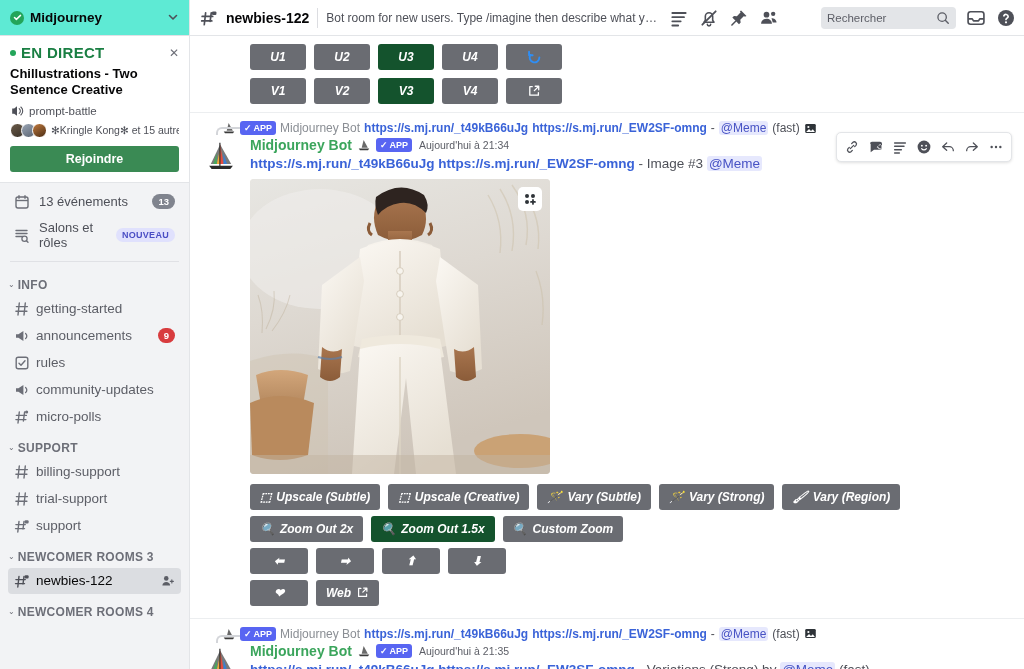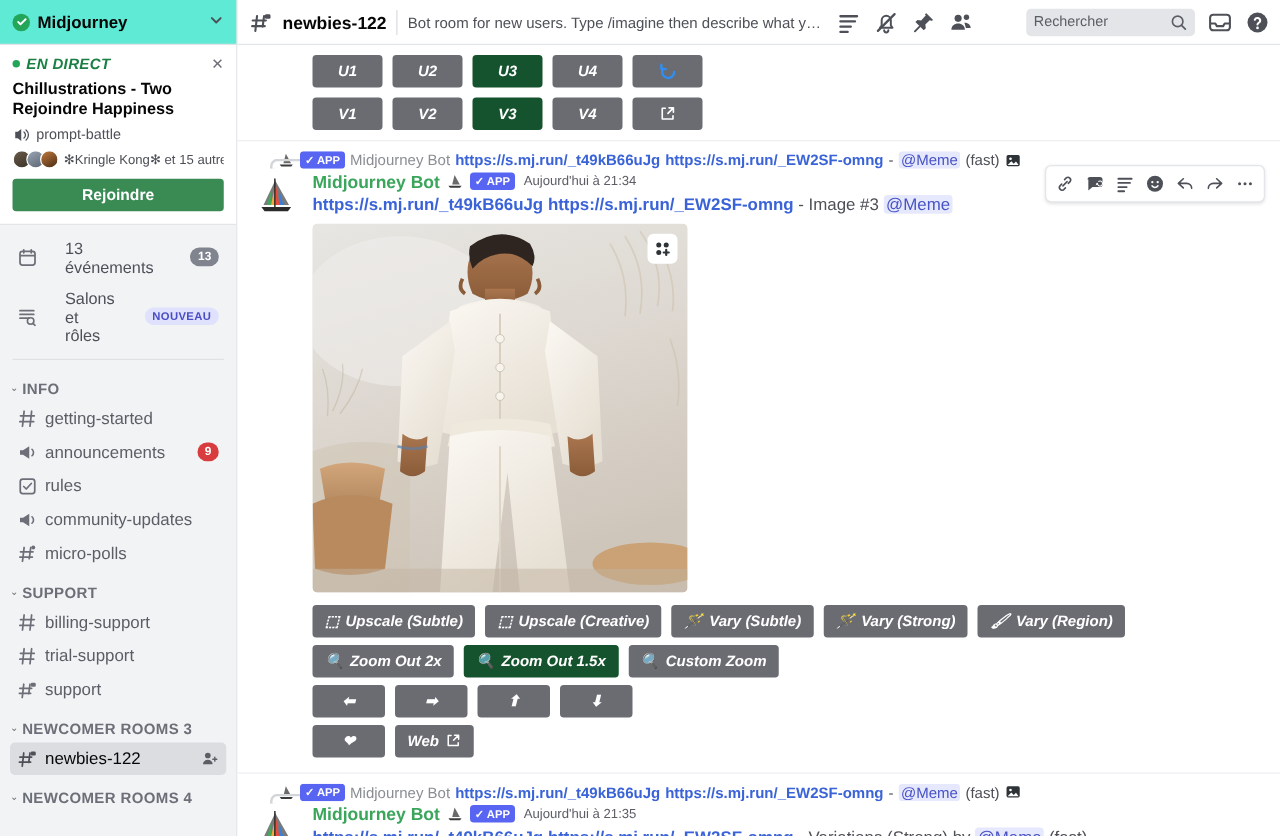--- a/index.html
+++ b/index.html
@@ -44,22 +44,22 @@
   .event-card {
     background: #ffffff;
     margin: 0;
     padding: 8px 10px 10px 10px;
     border-bottom: 1px solid #e3e5e8;
     position: relative;
   }
   .live-row { display: flex; align-items: center; gap: 5px; }
   .live-dot { width: 6px; height: 6px; border-radius: 50%; background: #23a55a; }
   .live-label {
-    font-size: 12px; font-weight: bold; color: #1a7f43;
-    letter-spacing: .3px; flex: 1; font-style: italic;
+    font-size: 15px; font-weight: bold; color: #1a7f43;
+    letter-spacing: .3px; flex: 1;
   }
   .close-x { color: #6d6f78; font-size: 12px; cursor: pointer; line-height: 1; }
   .event-title {
     font-size: 13px; font-weight: bold; color: #060607;
     line-height: 1.25; margin-top: 5px;
   }
   .event-vc { display: flex; align-items: center; gap: 5px; margin-top: 5px; }
   .event-vc-name { font-size: 11.5px; color: #4e5058; }
   .event-people { display: flex; align-items: center; gap: 4px; margin-top: 5px; }
   .avatars { display: flex; }
@@ -75,21 +75,21 @@
   .join-btn {
     margin-top: 8px; height: 26px; width: 100%;
     background: #3a8a54; color: #ffffff;
     border: none; border-radius: 3px;
     font-size: 12.5px; font-weight: bold;
     font-family: "Liberation Sans", sans-serif;
     cursor: pointer;
   }
 
   .nav-row {
-    display: flex; align-items: center; gap: 22px;
+    display: flex; align-items: center; gap: 9px;
     margin: 0 8px; padding: 5px 6px; border-radius: 4px;
     cursor: pointer;
   }
   .nav-row .label { font-size: 13px; color: #4e5058; flex: 1; }
   .pill {
     background: #80848e; color: #fff; font-size: 9.5px; font-weight: bold;
     border-radius: 8px; padding: 1px 6px; line-height: 13px;
   }
   .pill-new {
     background: #e0e1fd; color: #4a4ec4; font-size: 9px; font-weight: bold;
@@ -250,21 +250,21 @@
     </div>
 
     <div class="sidebar-scroll">
 
       <div class="event-card">
         <div class="live-row">
           <span class="live-dot"></span>
           <span class="live-label">EN DIRECT</span>
           <span class="close-x">✕</span>
         </div>
-        <div class="event-title">Chillustrations - Two Rejoindre Happiness</div>
+        <div class="event-title">Chillustrations - Two Sentence Creative</div>
         <div class="event-vc">
           <svg class="ic" style="width:14px;height:14px" viewBox="0 0 16 16">
               <path d="M8 2.5L4.8 5H2.5v6h2.3L8 13.5z" fill="#4e5058"></path>
               <path d="M10.5 5.2a3.6 3.6 0 010 5.6M12.4 3.4a6 6 0 010 9.2" stroke="#4e5058" stroke-width="1.2" fill="none" stroke-linecap="round"></path>
             </svg>
           <span class="event-vc-name">prompt-battle</span>
         </div>
         <div class="event-people">
           <span class="avatars">
             <span class="av av1"></span>

